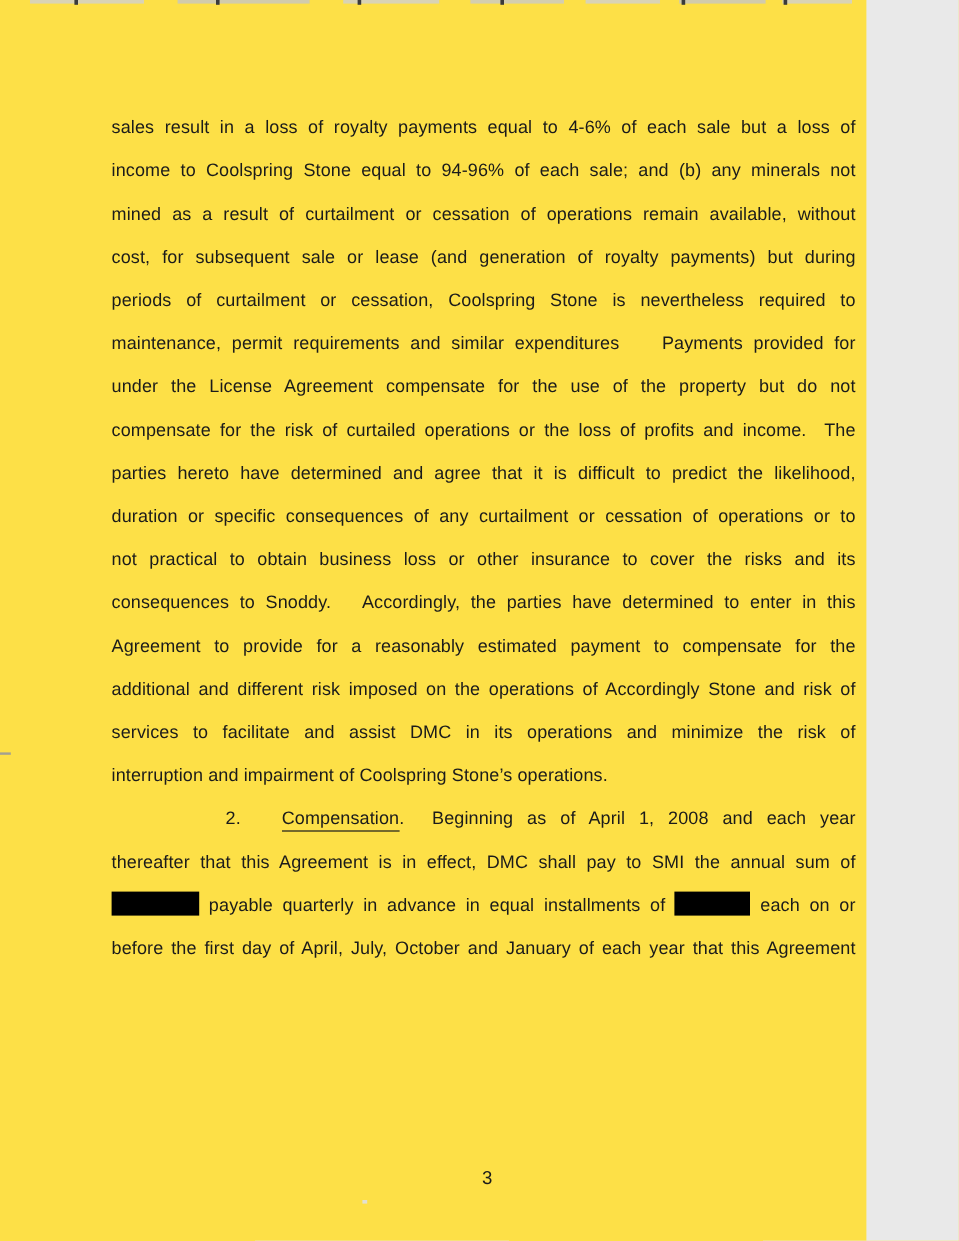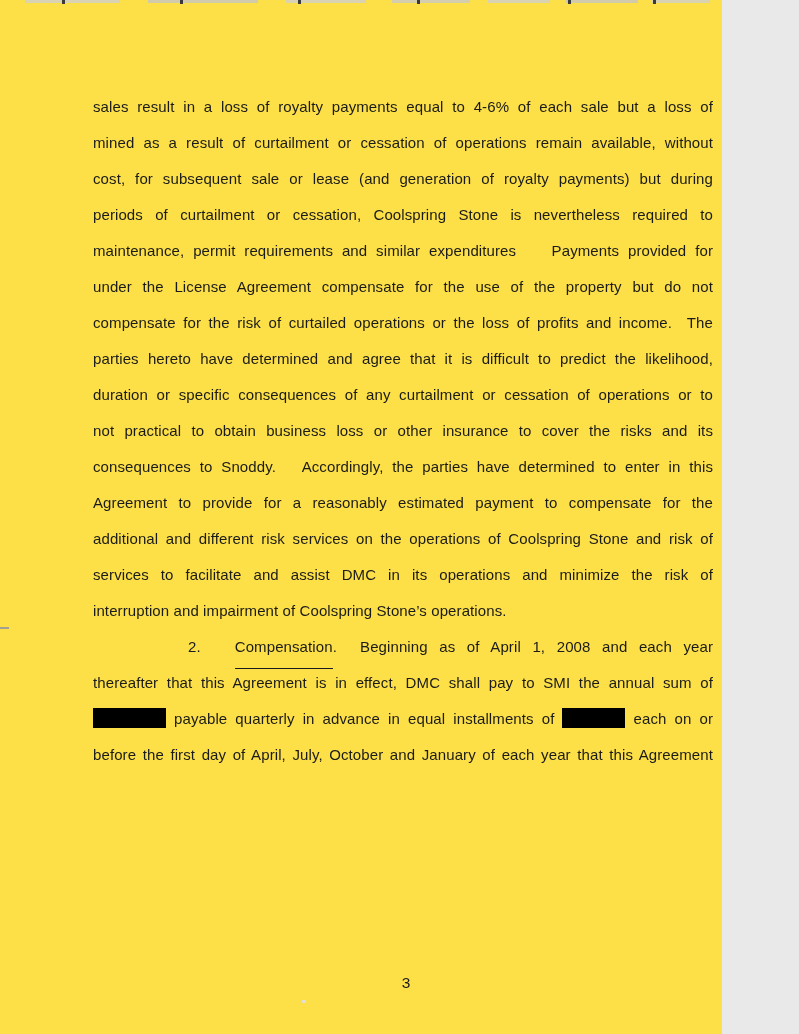--- a/index.html
+++ b/index.html
@@ -27,21 +27,21 @@
     letter-spacing: 0.1px;
     color: #1b1b1b;
     white-space: normal;
   }
   .doc-line.just {
     text-align: justify;
     text-align-last: justify;
   }
   .underline {
     border-bottom: 1.5px solid #1b1b1b;
-    padding-bottom: 13px;
+    padding-bottom: 1px;
   }
   .redaction {
     display: inline-block;
     height: 20px;
     background: #000;
     vertical-align: -4px;
   }
   .spacer {
     display: inline-block;
     height: 1px;
@@ -76,32 +76,33 @@
       <div class="artifact" style="left: 180px; top: 0px; width: 3px; height: 4px; background: rgb(58, 58, 58); opacity: 1;"></div>
       <div class="artifact" style="left: 298px; top: 0px; width: 3px; height: 4px; background: rgb(58, 58, 58); opacity: 1;"></div>
       <div class="artifact" style="left: 417px; top: 0px; width: 3px; height: 4px; background: rgb(58, 58, 58); opacity: 1;"></div>
       <div class="artifact" style="left: 568px; top: 0px; width: 3px; height: 4px; background: rgb(58, 58, 58); opacity: 1;"></div>
       <div class="artifact" style="left: 653px; top: 0px; width: 3px; height: 4px; background: rgb(58, 58, 58); opacity: 1;"></div>
       <div class="artifact" style="left: 0px; top: 627px; width: 9px; height: 2px; background: rgb(153, 153, 153); opacity: 0.9;"></div>
       <div class="artifact" style="left: 302px; top: 1000px; width: 4px; height: 3px; background: rgb(224, 224, 224); opacity: 0.9;"></div>
     </div>
   <div class="doc-body" id="doc-body">
       <div class="doc-line just">sales result in a loss of royalty payments equal to 4-6% of each sale but a loss of</div>
+      <div class="doc-line just">income to Coolspring Stone equal to 94-96% of each sale; and (b) any minerals not</div>
       <div class="doc-line just">mined as a result of curtailment or cessation of operations remain available, without</div>
       <div class="doc-line just">cost, for subsequent sale or lease (and generation of royalty payments) but during</div>
       <div class="doc-line just">periods of curtailment or cessation, Coolspring Stone is nevertheless required to</div>
       <div class="doc-line just">maintenance, permit requirements and similar expenditures&nbsp;&nbsp;&nbsp; Payments provided for</div>
       <div class="doc-line just">under the License Agreement compensate for the use of the property but do not</div>
       <div class="doc-line just">compensate for the risk of curtailed operations or the loss of profits and income.&nbsp; The</div>
       <div class="doc-line just">parties hereto have determined and agree that it is difficult to predict the likelihood,</div>
       <div class="doc-line just">duration or specific consequences of any curtailment or cessation of operations or to</div>
       <div class="doc-line just">not practical to obtain business loss or other insurance to cover the risks and its</div>
       <div class="doc-line just">consequences to Snoddy.&nbsp;&nbsp; Accordingly, the parties have determined to enter in this</div>
       <div class="doc-line just">Agreement to provide for a reasonably estimated payment to compensate for the</div>
-      <div class="doc-line just">additional and different risk services on the operations of Coolspring Stone and risk of</div>
+      <div class="doc-line just">additional and different risk imposed on the operations of Accordingly Stone and risk of</div>
       <div class="doc-line just">services to facilitate and assist DMC in its operations and minimize the risk of</div>
       <div class="doc-line">interruption and impairment of Coolspring Stone’s operations.</div>
       <div class="doc-line just"><span class="spacer" style="width: 95px;"></span>2.<span class="spacer" style="width: 34px;"></span><span class="underline">Compensation</span>.&nbsp; Beginning as of April 1, 2008 and each year</div>
       <div class="doc-line just">thereafter that this Agreement is in effect, DMC shall pay to SMI the annual sum of</div>
       <div class="doc-line just"><span class="redaction" style="width: 73px;"></span> payable quarterly in advance in equal installments of <span class="redaction" style="width: 63px;"></span> each on or</div>
       <div class="doc-line just">before the first day of April, July, October and January of each year that this Agreement</div>
     </div>
   <div class="page-number">3</div>
 </div>
 

